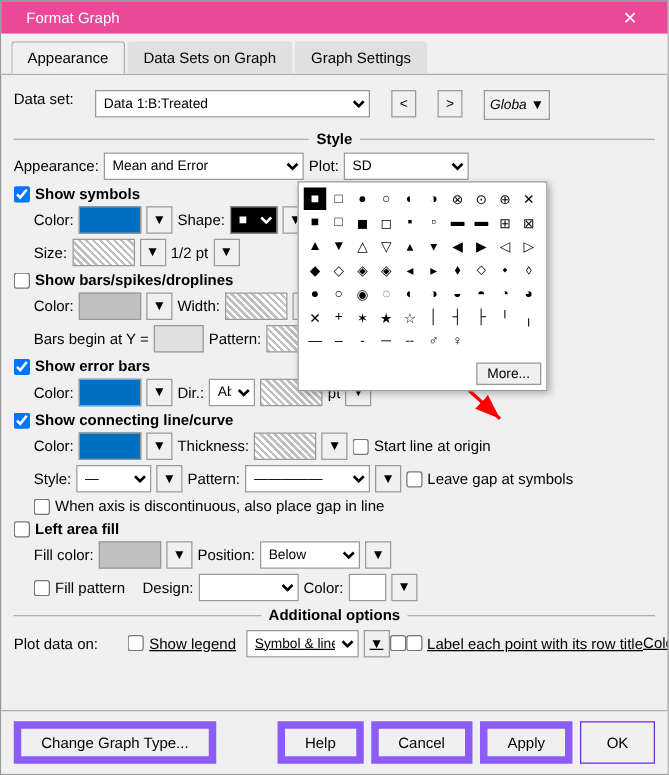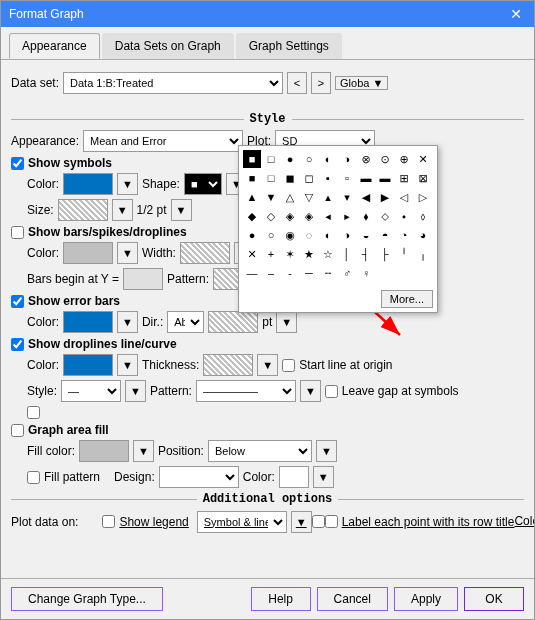--- a/index.html
+++ b/index.html
@@ -9,23 +9,23 @@
       width: 535px;
       height: 620px;
       background: #f0f0f0;
       border: 1px solid #999;
       box-shadow: 2px 2px 8px rgba(0,0,0,0.3);
       display: flex;
       flex-direction: column;
     }
     
     .title-bar {
-      background: #3b82f6;
+      background: #ec4899;
       color: white;
-      padding: 6px 8px;
+      padding: 6px 20px;
       display: flex;
       justify-content: space-between;
       align-items: center;
       flex-shrink: 0;
     }
     
     .title-bar-close {
       cursor: pointer;
       font-size: 14px;
       line-height: 1;
@@ -77,21 +77,20 @@
       flex: 1;
       height: 1px;
       background: #adadad;
     }
     
     .section-label {
       font-size: 12px;
       font-weight: bold;
       padding: 0 6px;
       white-space: nowrap;
-      font-family: Liberation Mono, monospace;
     }
     
     .row {
       display: flex;
       align-items: center;
       margin-bottom: 4px;
       gap: 4px;
     }
     
     .label {
@@ -212,58 +211,58 @@
       flex-shrink: 0;
     }
     
     .footer-left { display: flex; gap: 6px; }
     .footer-right { display: flex; gap: 6px; }
     
     .btn {
       padding: 4px 16px;
       font-size: 12px;
       cursor: pointer;
-      border: 1px solid #8b5cf6;
+      border: 6px solid #8b5cf6;
       background: #f0f0f0;
       min-width: 60px;
     }
     
     .btn-primary {
       border: 1px solid #6d28d9;
     }
     
     .data-set-row {
       display: flex;
-      align-items: center;
-      gap: 4px;
-      margin-bottom: 18px;
+      gap: 17px;
+      margin-bottom: 8px;
       margin-top: 4px;
     }
     
     .nav-btn {
       width: 20px;
       height: 22px;
       border: 1px solid #999;
       background: #f0f0f0;
       cursor: pointer;
       font-size: 11px;
       display: flex;
       align-items: center;
       justify-content: center;
     }
     
     .global-btn {
-      height: 14px;
+      height: 24px;
       border: 1px solid #999;
       background: #f0f0f0;
       cursor: pointer;
       font-size: 11px;
       padding: 0 4px;
       display: flex;
       align-items: center;
+      font-style: italic;
     }
 
     .indented { margin-left: 16px; }
     
     .hatch-box {
       background: repeating-linear-gradient(
         45deg,
         #c0c0c0,
         #c0c0c0 2px,
         white 2px,
@@ -403,21 +402,21 @@
         <select style="width:37px;text-align:right;">
           <option>Above</option>
         </select>
         <div style="width:50px; height:22px;" class="hatch-box"></div>
         <span class="label">pt</span>
         <button class="dropdown-btn">▼</button>
       </div>
 
       <div class="checkbox-row">
         <input type="checkbox" checked="" style="">
-        <span class="label bold">Show droplines line/curve</span>
+        <span class="label bold">Show connecting line/curve</span>
       </div>
 
       <div class="row indented">
         <span class="label">Color:</span>
         <button class="color-btn"></button>
         <button class="dropdown-btn">▼</button>
         <span class="label">Thickness:</span>
         <div style="width:50px; height:22px;" class="hatch-box"></div>
         <button class="dropdown-btn">▼</button>
         <input type="checkbox" style="">
@@ -434,33 +433,34 @@
         <select style="width:100px;">
           <option>—————</option>
         </select>
         <button class="dropdown-btn">▼</button>
         <input type="checkbox" style="">
         <span class="label">Leave gap at symbols</span>
       </div>
 
       <div class="row indented">
         <input type="checkbox" style="">
+        <span class="label">When axis is discontinuous, also place gap in line</span>
       </div>
 
       <div class="checkbox-row">
         <input type="checkbox" style="">
-        <span class="label bold">Graph area fill</span>
+        <span class="label bold">Left area fill</span>
       </div>
 
       <div class="row indented">
         <span class="label">Fill color:</span>
         <button class="color-btn color-btn-gray"></button>
         <button class="dropdown-btn">▼</button>
         <span class="label">Position:</span>
-        <select style="width:104px;">
+        <select style="width:80px;">
           <option>Below</option>
         </select>
         <button class="dropdown-btn">▼</button>
       </div>
 
       <div class="row indented">
         <input type="checkbox" style="">
         <span class="label">Fill pattern</span>
         <span class="label" style="margin-left:10px;">Design:</span>
         <select style="width:80px;"></select>

